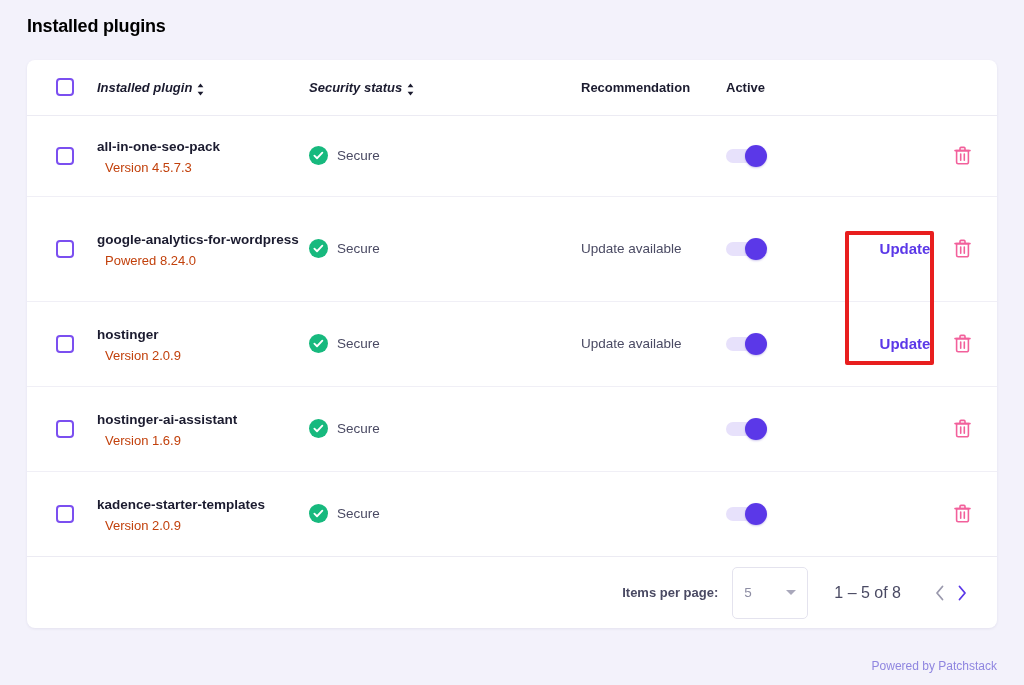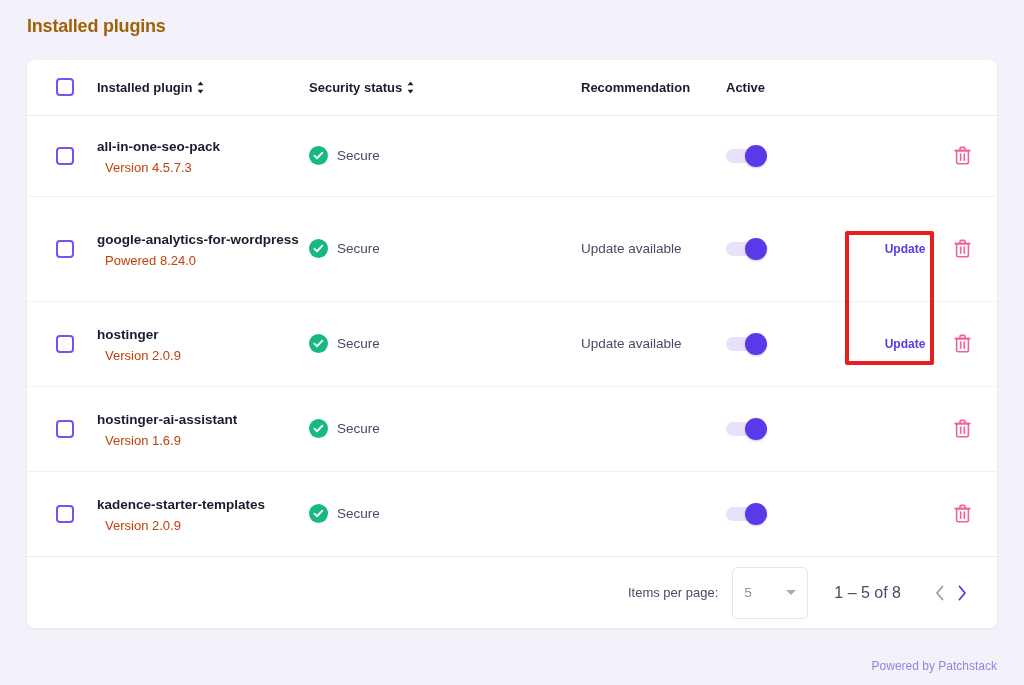--- a/index.html
+++ b/index.html
@@ -6,21 +6,21 @@
   html, body {
     width: 1024px; height: 685px;
     background: #f3f2fb;
     font-family: "Liberation Sans", sans-serif;
     -webkit-font-smoothing: antialiased;
   }
   .page { position: relative; width: 1024px; height: 685px; overflow: hidden; }
 
   .page-title {
     position: absolute; left: 27px; top: 16px;
-    font-size: 18px; font-weight: bold; color: #a16207;
+    font-size: 18px; font-weight: bold; color: #000000;
     letter-spacing: -0.2px;
   }
 
   .card {
     position: absolute; left: 27px; top: 60px;
     width: 970px; height: 568px;
     background: #ffffff;
     border-radius: 8px;
     box-shadow: 0 1px 3px rgba(30,20,80,0.07);
     overflow: hidden;
@@ -38,21 +38,21 @@
 
   thead th {
     height: 55px;
     border-bottom: 1px solid #ecebf3;
     text-align: left;
     font-size: 13px; font-weight: bold; color: #1b1b2f;
     vertical-align: middle;
     padding: 0;
   }
   thead th.col-check { padding-left: 0; }
-  .th-inner { display: inline-flex; align-items: flex-start; gap: 4px; }
+  .th-inner { display: inline-flex; align-items: flex-end; gap: 4px; font-style: italic; }
 
   .sort-icon {
     display: inline-block; width: 9px; height: 13px;
     position: relative; top: 1px;
   }
   .sort-icon svg { display: block; }
 
   tbody td {
     border-top: 1px solid #f0eff6;
     vertical-align: middle;
@@ -100,21 +100,21 @@
     background: #e7e1fb; border-radius: 7px; cursor: pointer;
   }
   .toggle .knob {
     position: absolute; right: -7px; top: -4px;
     width: 22px; height: 22px; border-radius: 50%;
     background: #5b38e8;
     box-shadow: 0 1px 2px rgba(60,30,180,0.25);
   }
 
   .update-btn {
-    font-size: 12px; font-weight: bold; color: #5b38e8;
+    font-size: 15px; font-weight: bold; color: #5b38e8;
     background: none; border: none; cursor: pointer;
     font-family: inherit; white-space: nowrap;
   }
 
   .trash { width: 17px; height: 19px; cursor: pointer; }
   .trash svg { display: block; }
 
   .center { text-align: center; }
 
   .highlight-box {
@@ -128,21 +128,21 @@
   }
 
   .footer-bar {
     position: absolute; left: 0; right: 0; bottom: 0;
     height: 72px;
     border-top: 1px solid #ecebf3;
     display: flex; align-items: center; justify-content: flex-end;
     padding-right: 24px;
     gap: 0;
   }
-  .ipp-label { font-size: 13px; color: #4a4a63; margin-right: 14px; }
+  .ipp-label { font-size: 13px; color: #4a4a63; margin-right: 14px; font-weight: bold; }
   .ipp-select {
     width: 76px; height: 52px;
     border: 1px solid #e4e3ee; border-radius: 5px;
     background: #fff;
     display: flex; align-items: center;
     padding: 0 11px;
     cursor: pointer;
     margin-right: 26px;
   }
   .ipp-value { font-size: 13.5px; color: #8d8da3; flex: 1; }

